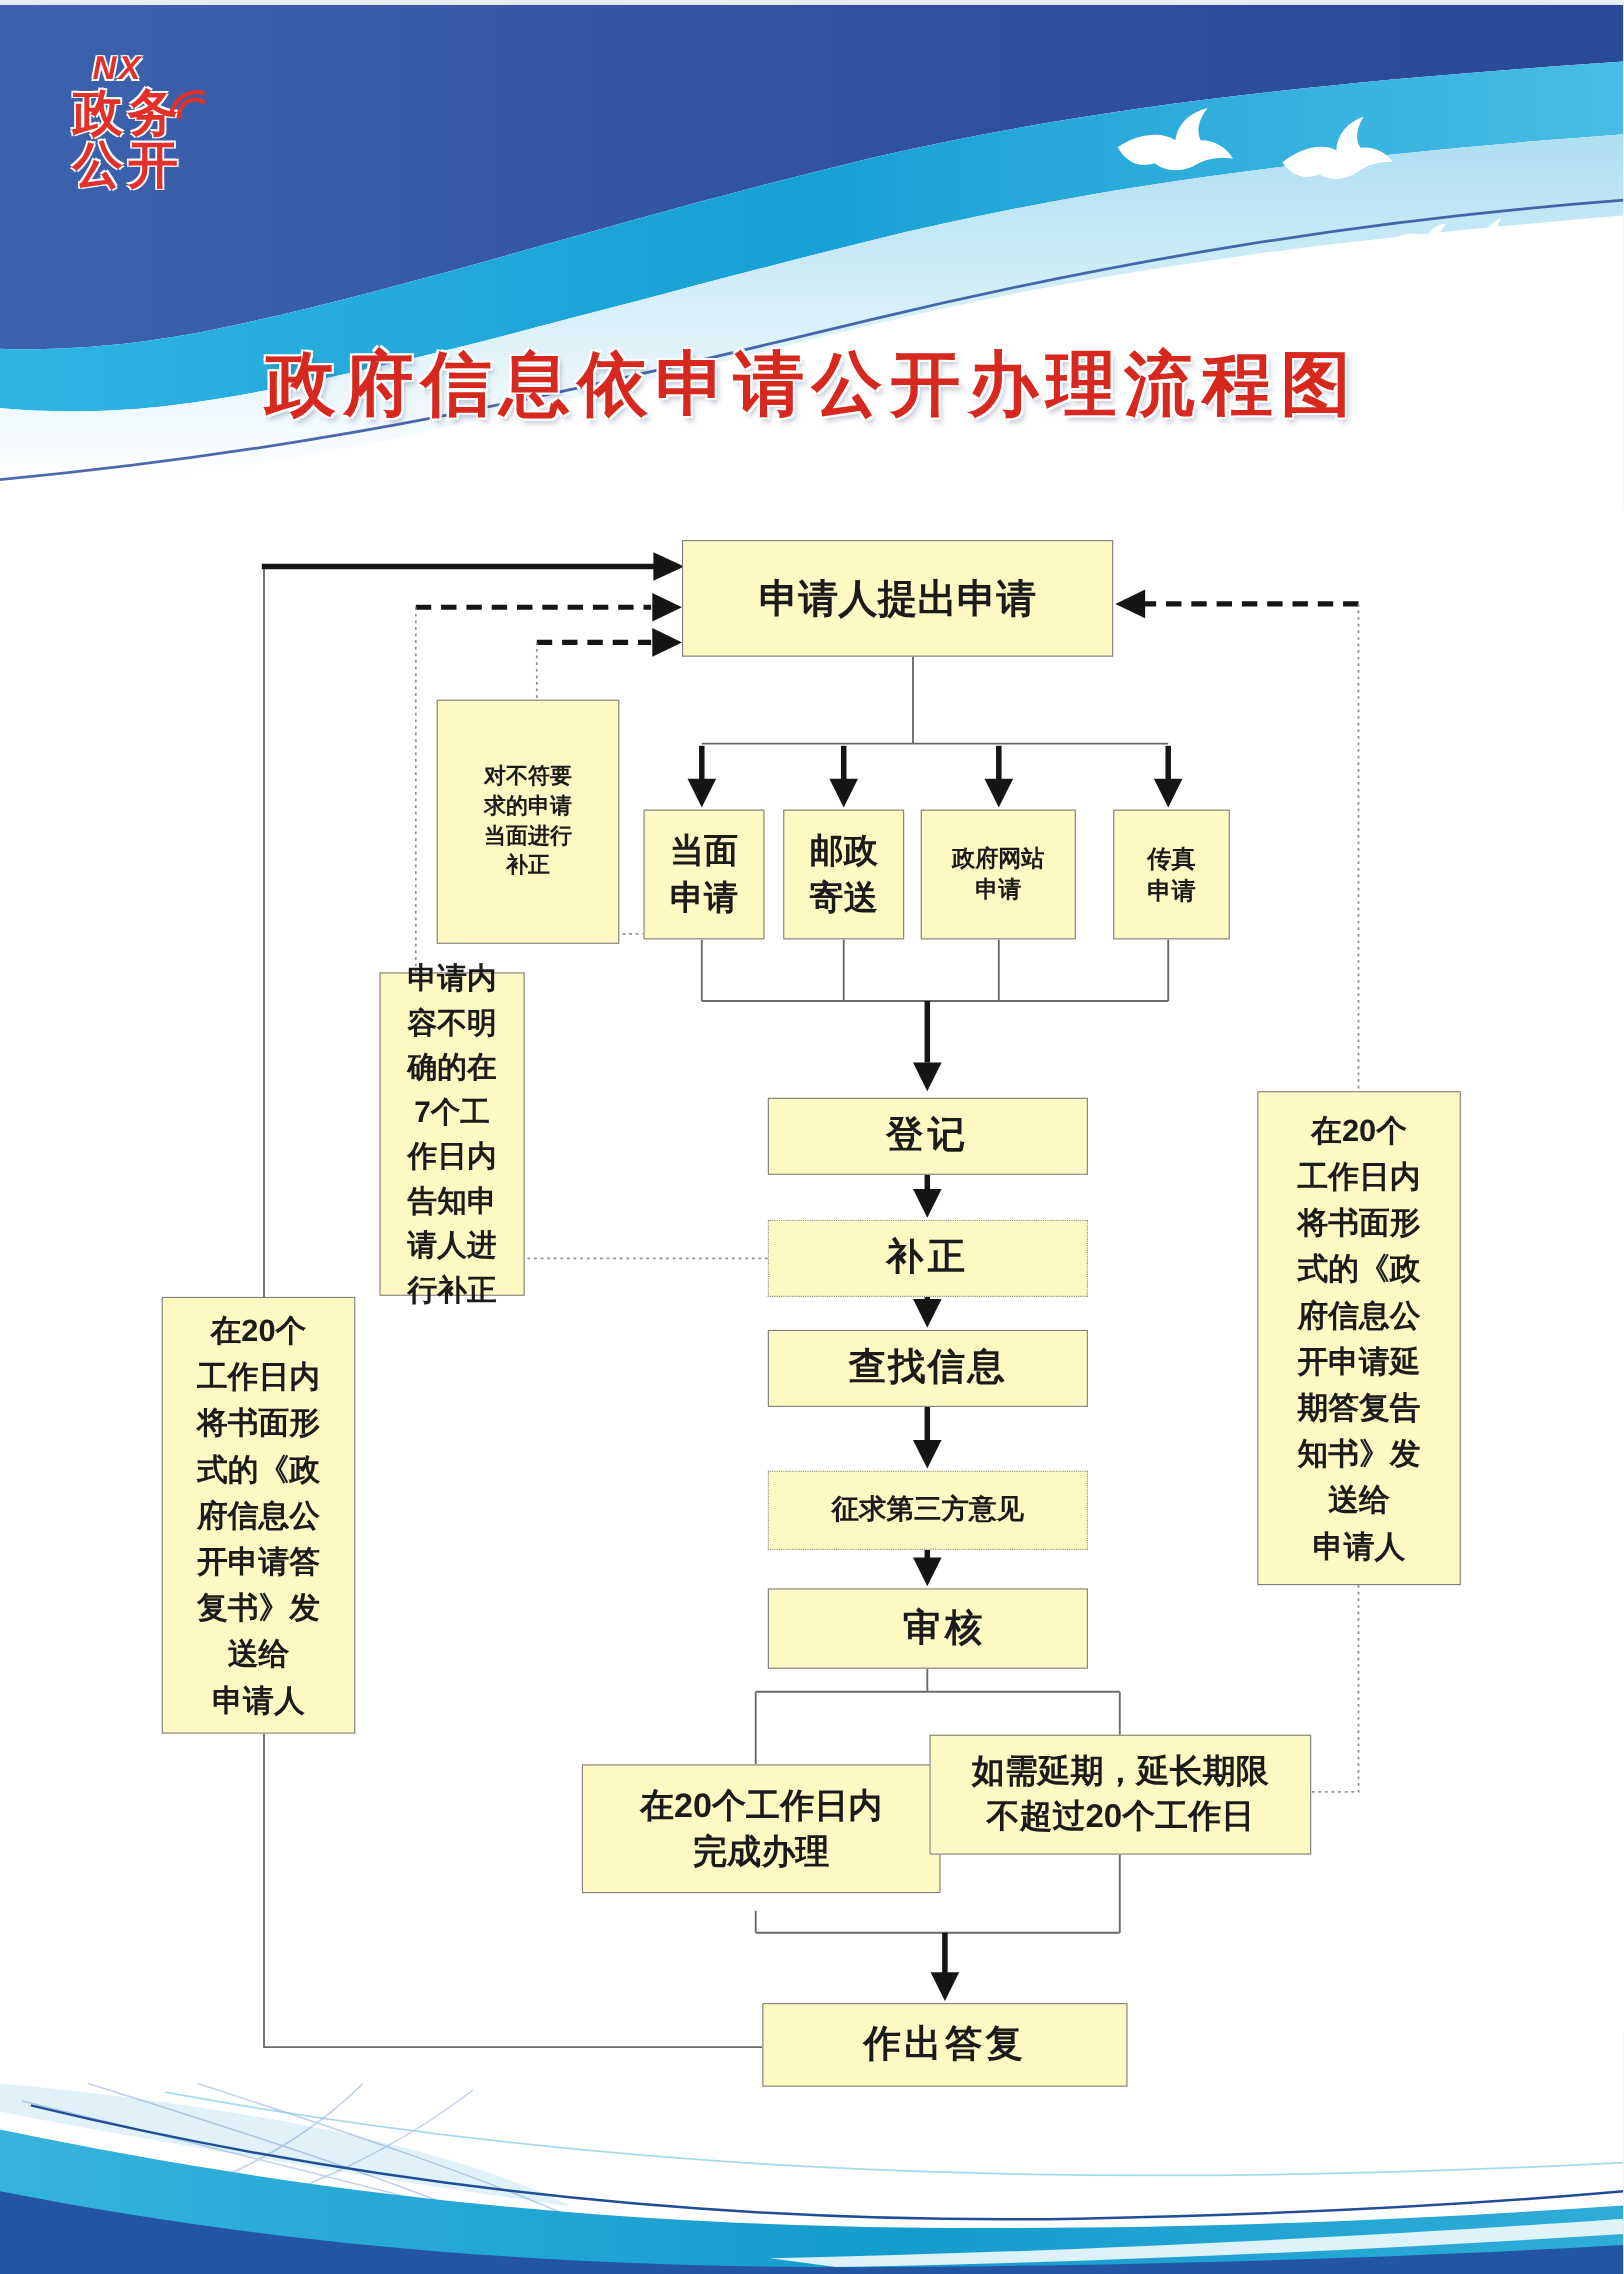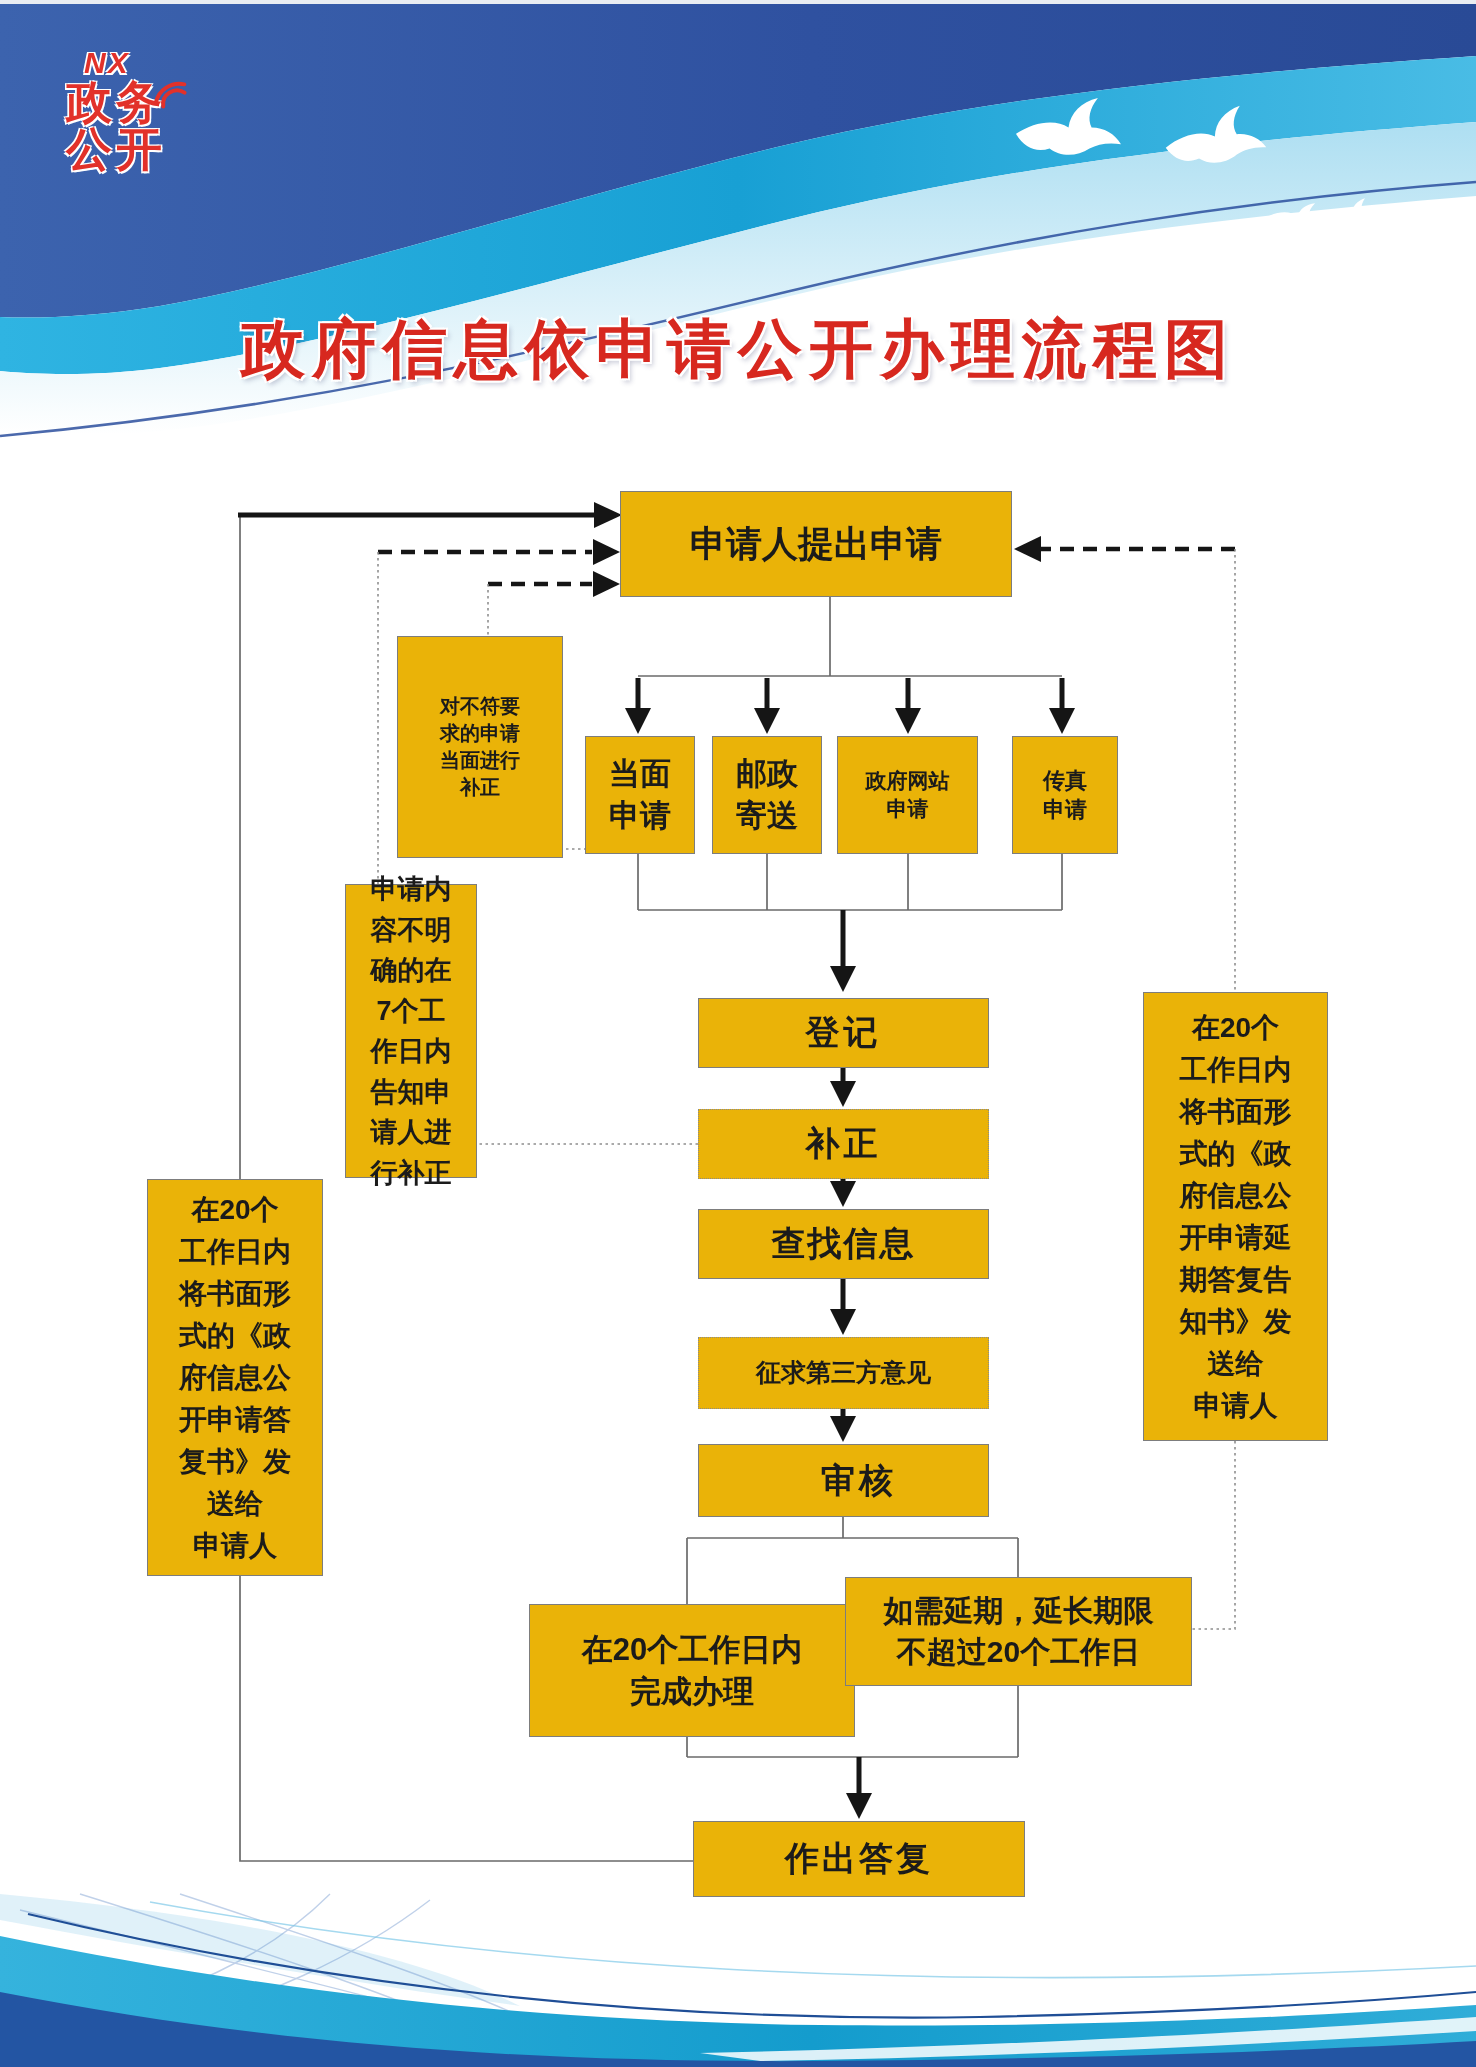--- a/index.html
+++ b/index.html
@@ -24,21 +24,21 @@
     position:absolute;left:0;top:302px;width:1476px;text-align:center;
     font-size:64px;font-weight:800;letter-spacing:7px;color:#d7281f;
     text-shadow:-2px -2px 0 #fff,2px -2px 0 #fff,-2px 2px 0 #fff,2px 2px 0 #fff,3px 4px 5px rgba(30,40,90,.25);
     z-index:6;white-space:nowrap;
   }
   
   .node{
     position:absolute;box-sizing:border-box;
     display:flex;align-items:center;justify-content:center;
     text-align:center;white-space:pre-line;
-    border:1.6px solid #7d7d7d;background:#eab308;
+    border:1.6px solid #7d7d7d;background:#fef9c3;
     color:#1b1b1b;font-weight:600;line-height:1.34;
     z-index:4;
   }
   .node.dotted{border:1.6px dotted #8a8a8a;}
   .node.tall{line-height:1.5;}
   .connectors{z-index:2;}
   .ln{stroke:#6a6a6a;stroke-width:1.7;fill:none;}
   .hv{stroke:#151515;stroke-width:5;fill:none;}
   .hd{fill:#151515;stroke:none;}
   .bd{stroke:#151515;stroke-width:4.6;fill:none;stroke-dasharray:14 9;}
@@ -215,21 +215,21 @@
 工作日内
 将书面形
 式的《政
 府信息公
 开申请延
 期答复告
 知书》发
 送给
 申请人</div>
 
-  <div class="node" style="left:529px;top:1600px;width:326px;height:133px;font-size:31px;">在20个工作日内
+  <div class="node" style="left:529px;top:1600px;width:326px;height:117px;font-size:31px;">在20个工作日内
 完成办理</div>
   <div class="node" style="left:845px;top:1573px;width:347px;height:109px;font-size:30px;">如需延期，延长期限
 不超过20个工作日</div>
 
   <div class="node" style="left:693px;top:1817px;width:332px;height:76px;font-size:34px;letter-spacing:3px;">作出答复</div>
 
   <svg class="layer" style="top:1880px" width="1476" height="187" viewBox="0 1880 1476 187">
     <defs>
       <linearGradient id="gFootCyan" x1="0" y1="0" x2="1" y2="0">
         <stop offset="0" stop-color="#35b3dd"></stop>

